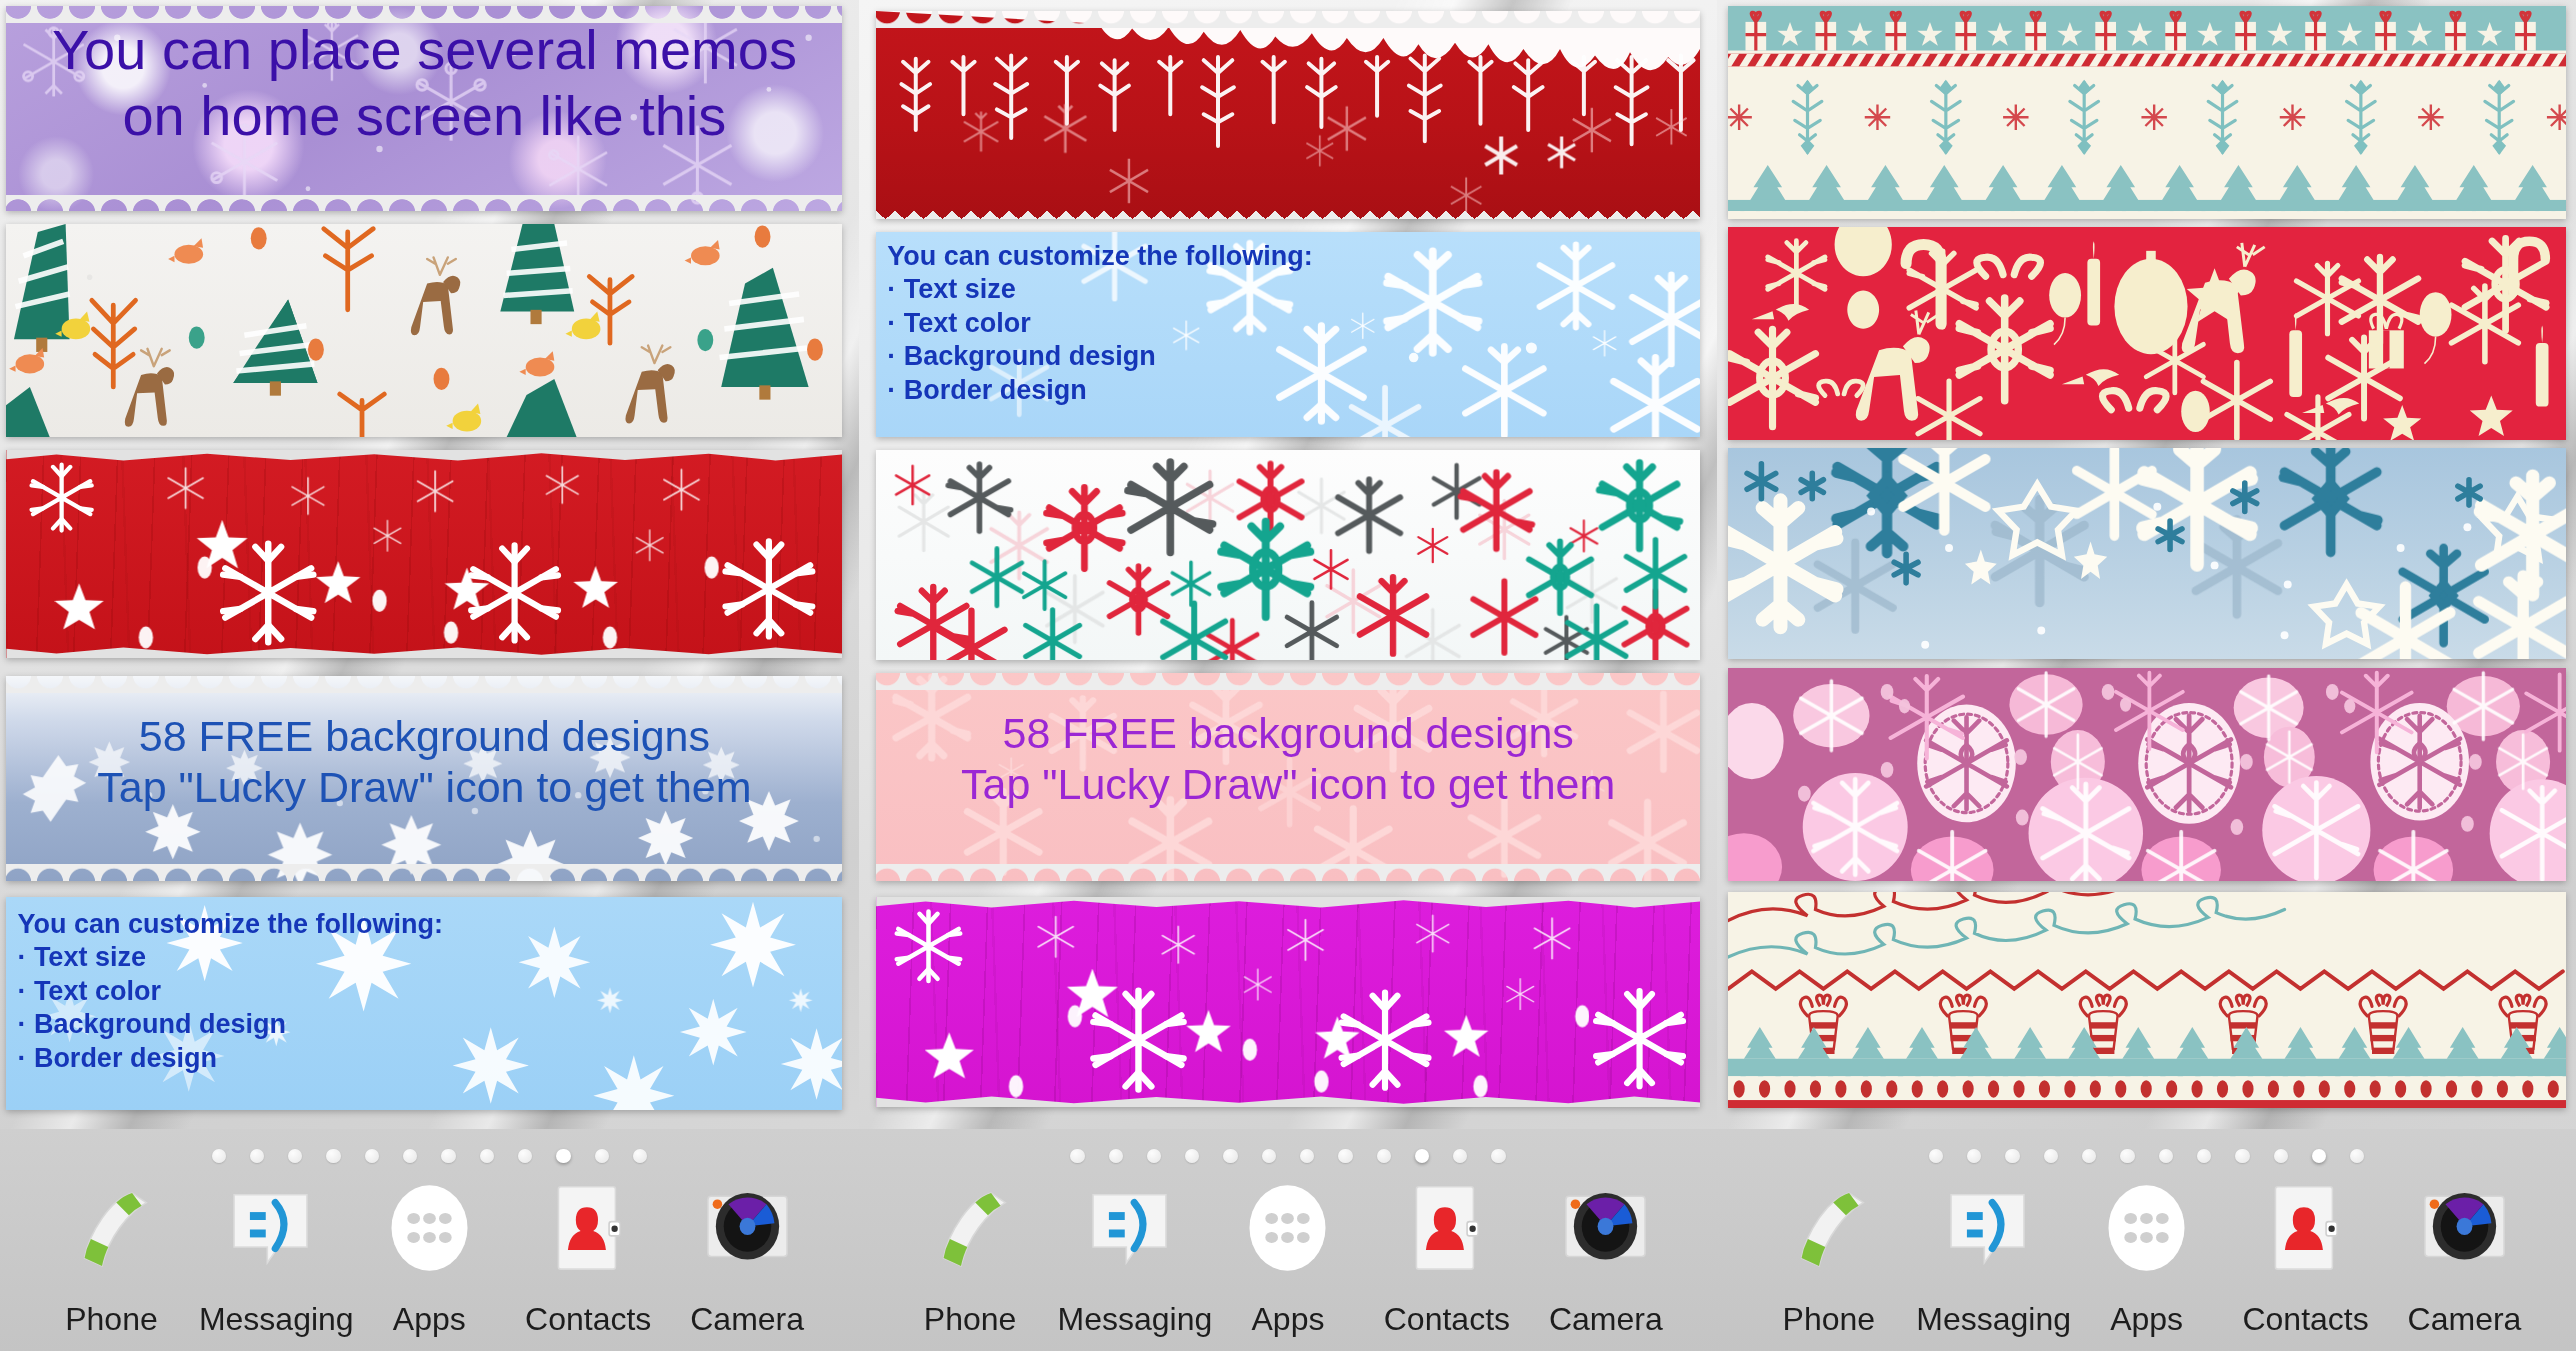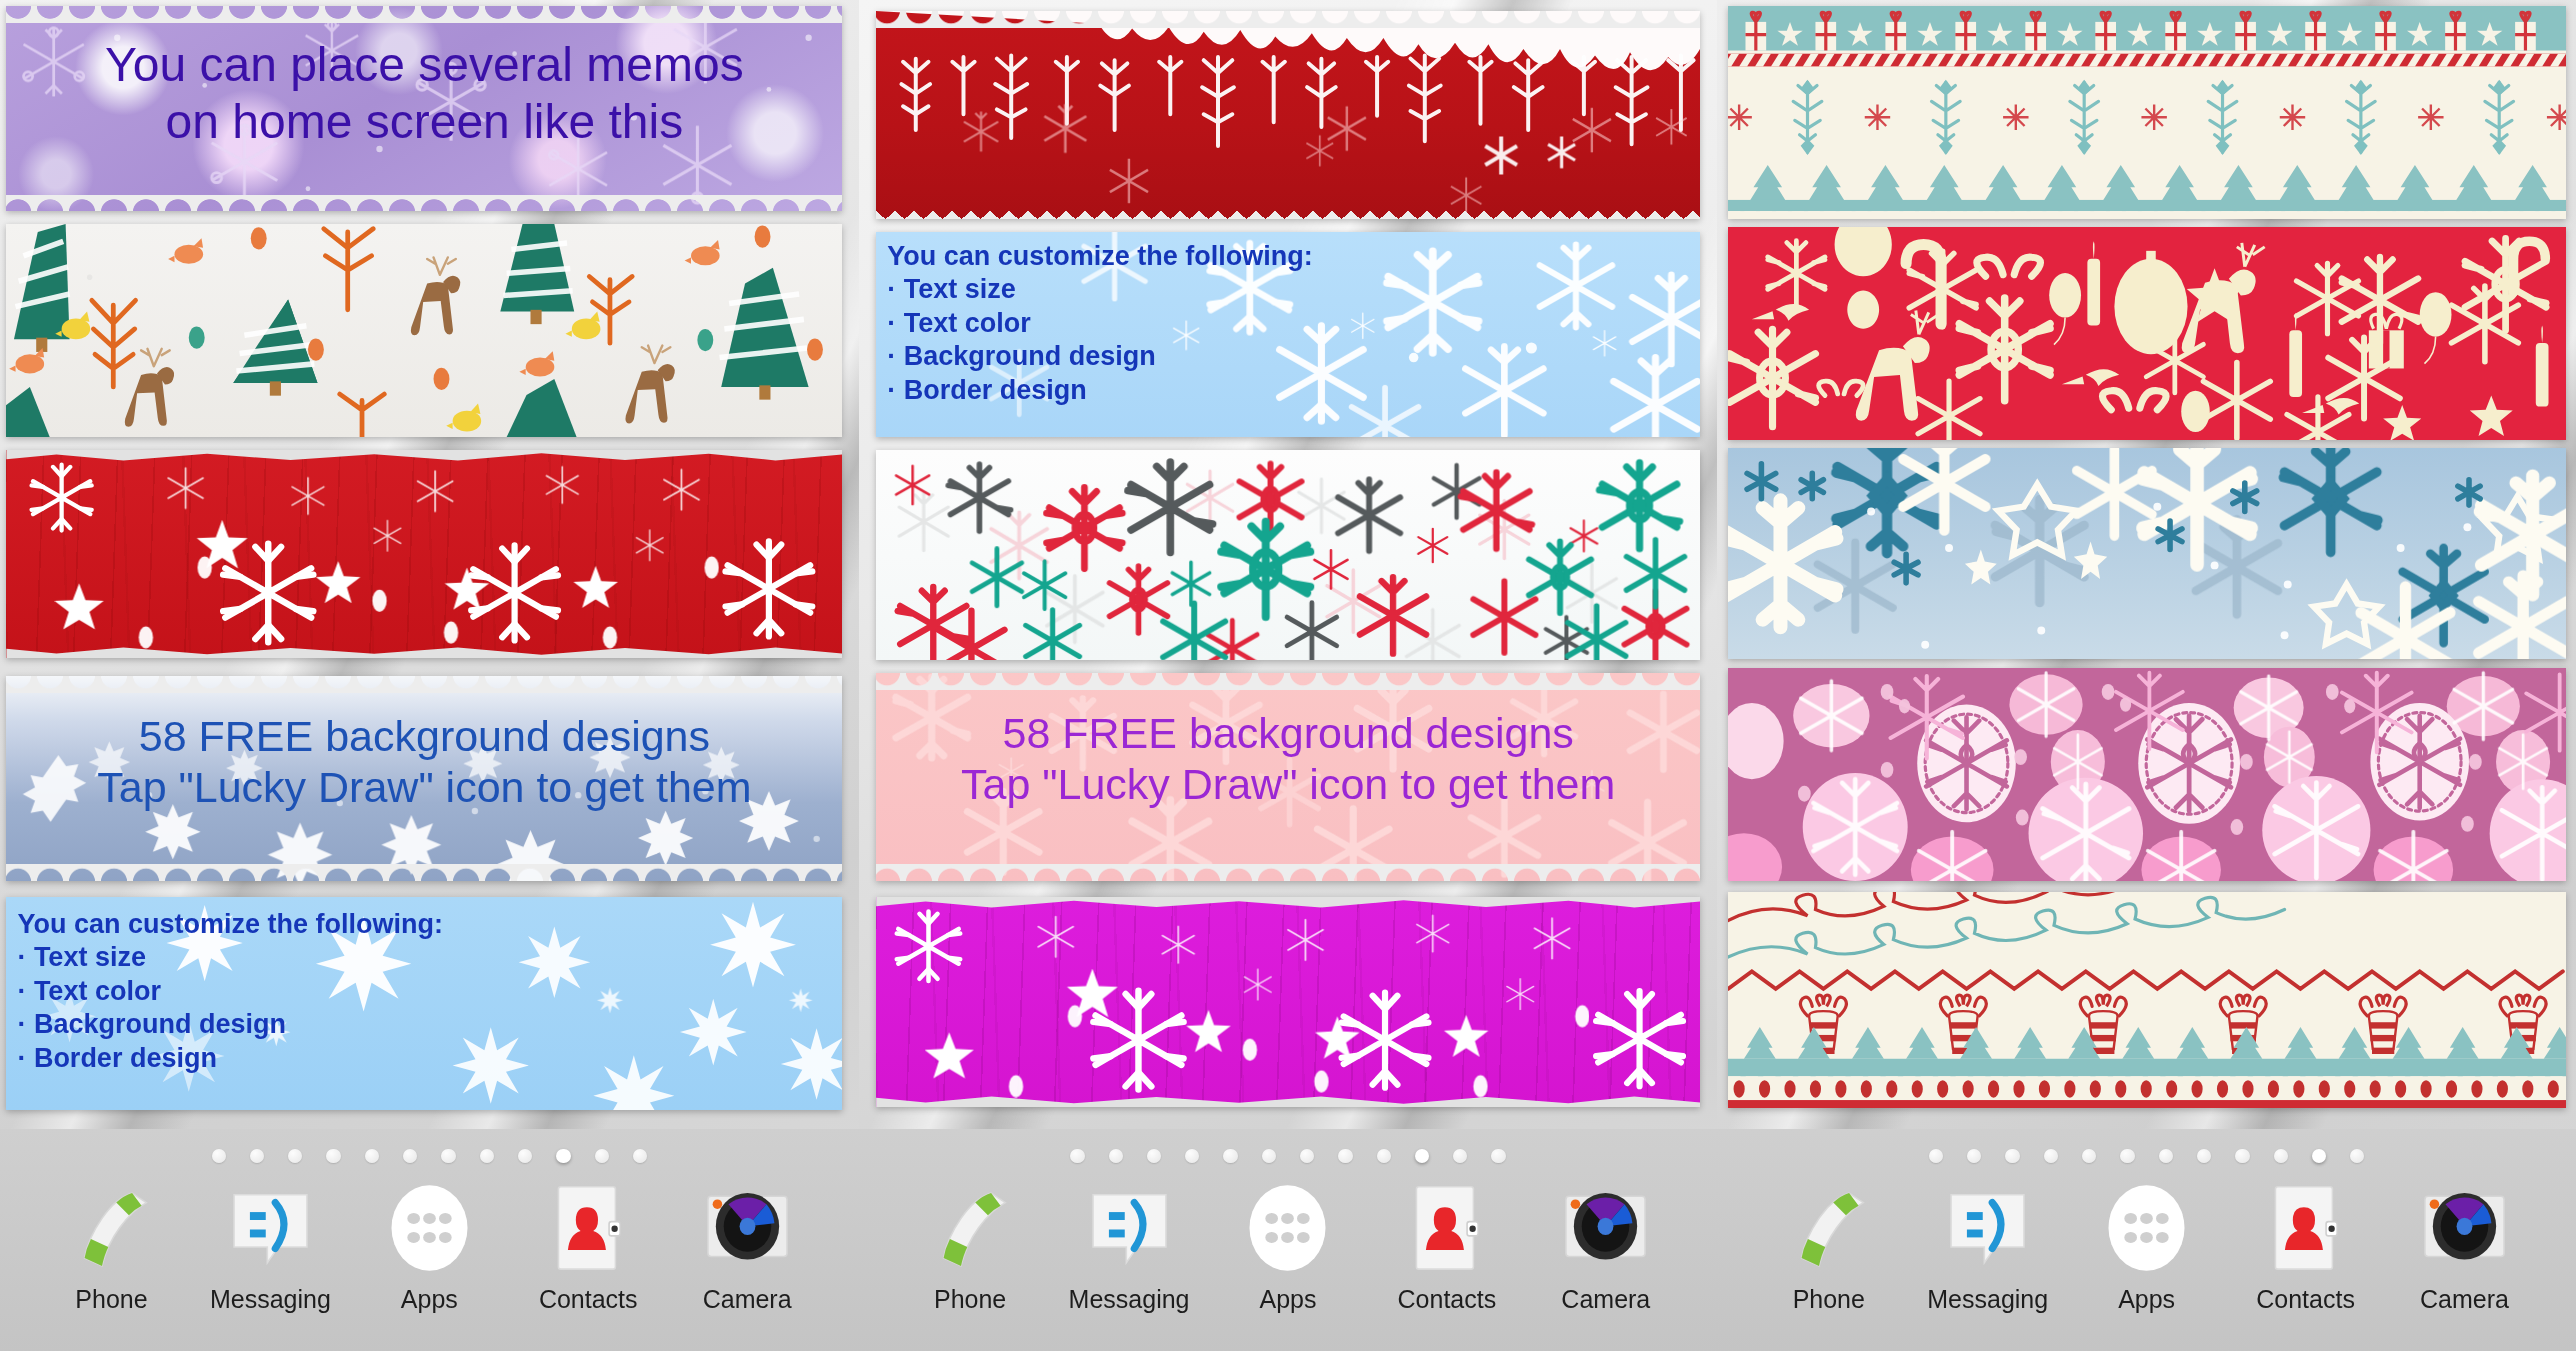--- a/index.html
+++ b/index.html
@@ -98,21 +98,21 @@
   .dock{ position:absolute; left:0; right:0; bottom:0; height:223px; z-index:4;
     background:linear-gradient(#cfcfcf,#c4c4c4); }
   .dots{ display:flex; justify-content:center; align-items:center; gap:24px; padding-top:17.5px; height:37px; }
   .dot{ width:14.3px; height:14.3px; border-radius:50%;
     background:radial-gradient(circle at 35% 30%, #fdfdfd, #e6e6e6);
     box-shadow:0 0.8px 1.6px rgba(0,0,0,.18); }
   .dot.on{ background:#ffffff; box-shadow:0 1.6px 3.2px rgba(0,0,0,.3); }
   .apps{ display:flex; justify-content:space-around; align-items:flex-end; padding:8px 32px 20.7px; }
   .app{ width:143px; text-align:center; }
   .appicon{ height:111px; display:flex; align-items:center; justify-content:center; }
-  .applabel{ margin-top:0; font-size:25px; color:#1d1d1d; }
+  .applabel{ margin-top:16px; font-size:32px; color:#1d1d1d; }
 
   
   .ic{ width:95px; height:95px; display:block; }
 </style>
 </head>
 <body>
 
 <div class="screens">
 
   <div class="screen s1">
@@ -164,21 +164,21 @@
               <circle cx="640" cy="60" r="3"></circle>
             <circle cx="790" cy="140" r="4"></circle>
               <circle cx="960" cy="105" r="3"></circle>
             <circle cx="380" cy="230" r="3"></circle>
               <circle cx="1010" cy="40" r="4"></circle>
           </g>
         </svg>
       </div>
       <div class="scallop-top"></div>
       <div class="scallop-bot"></div>
-      <div class="txt center-txt" style="top:31px; font-size:48px; color:#3b10a8;">You can place several memos
+      <div class="txt center-txt" style="top:11px; font-size:56px; color:#3b10a8;">You can place several memos
 on home screen like this</div>
     </div>
 
     <div class="memo bg-forest" style="left:6.4px; top:224px; width:836px; height:213px;">
       <div class="flakes">
         <svg viewBox="0 0 1052 268" preserveAspectRatio="none">
           <g>
 
             <g fill="#1e7a66">
               <path d="M40,10 L75,0 L80,145 L10,145 Z"></path>

